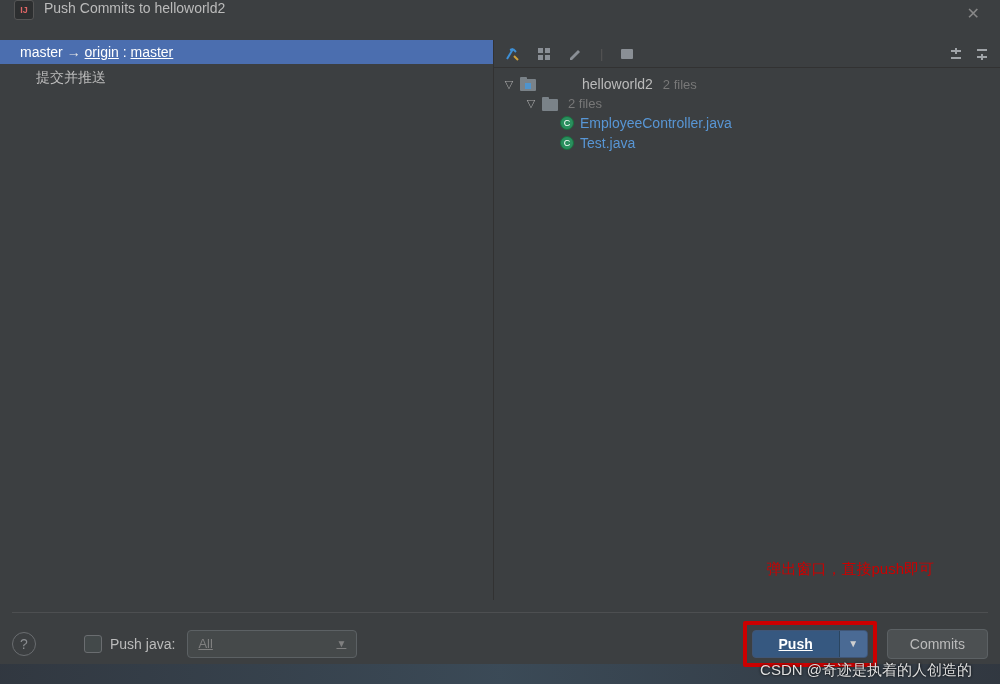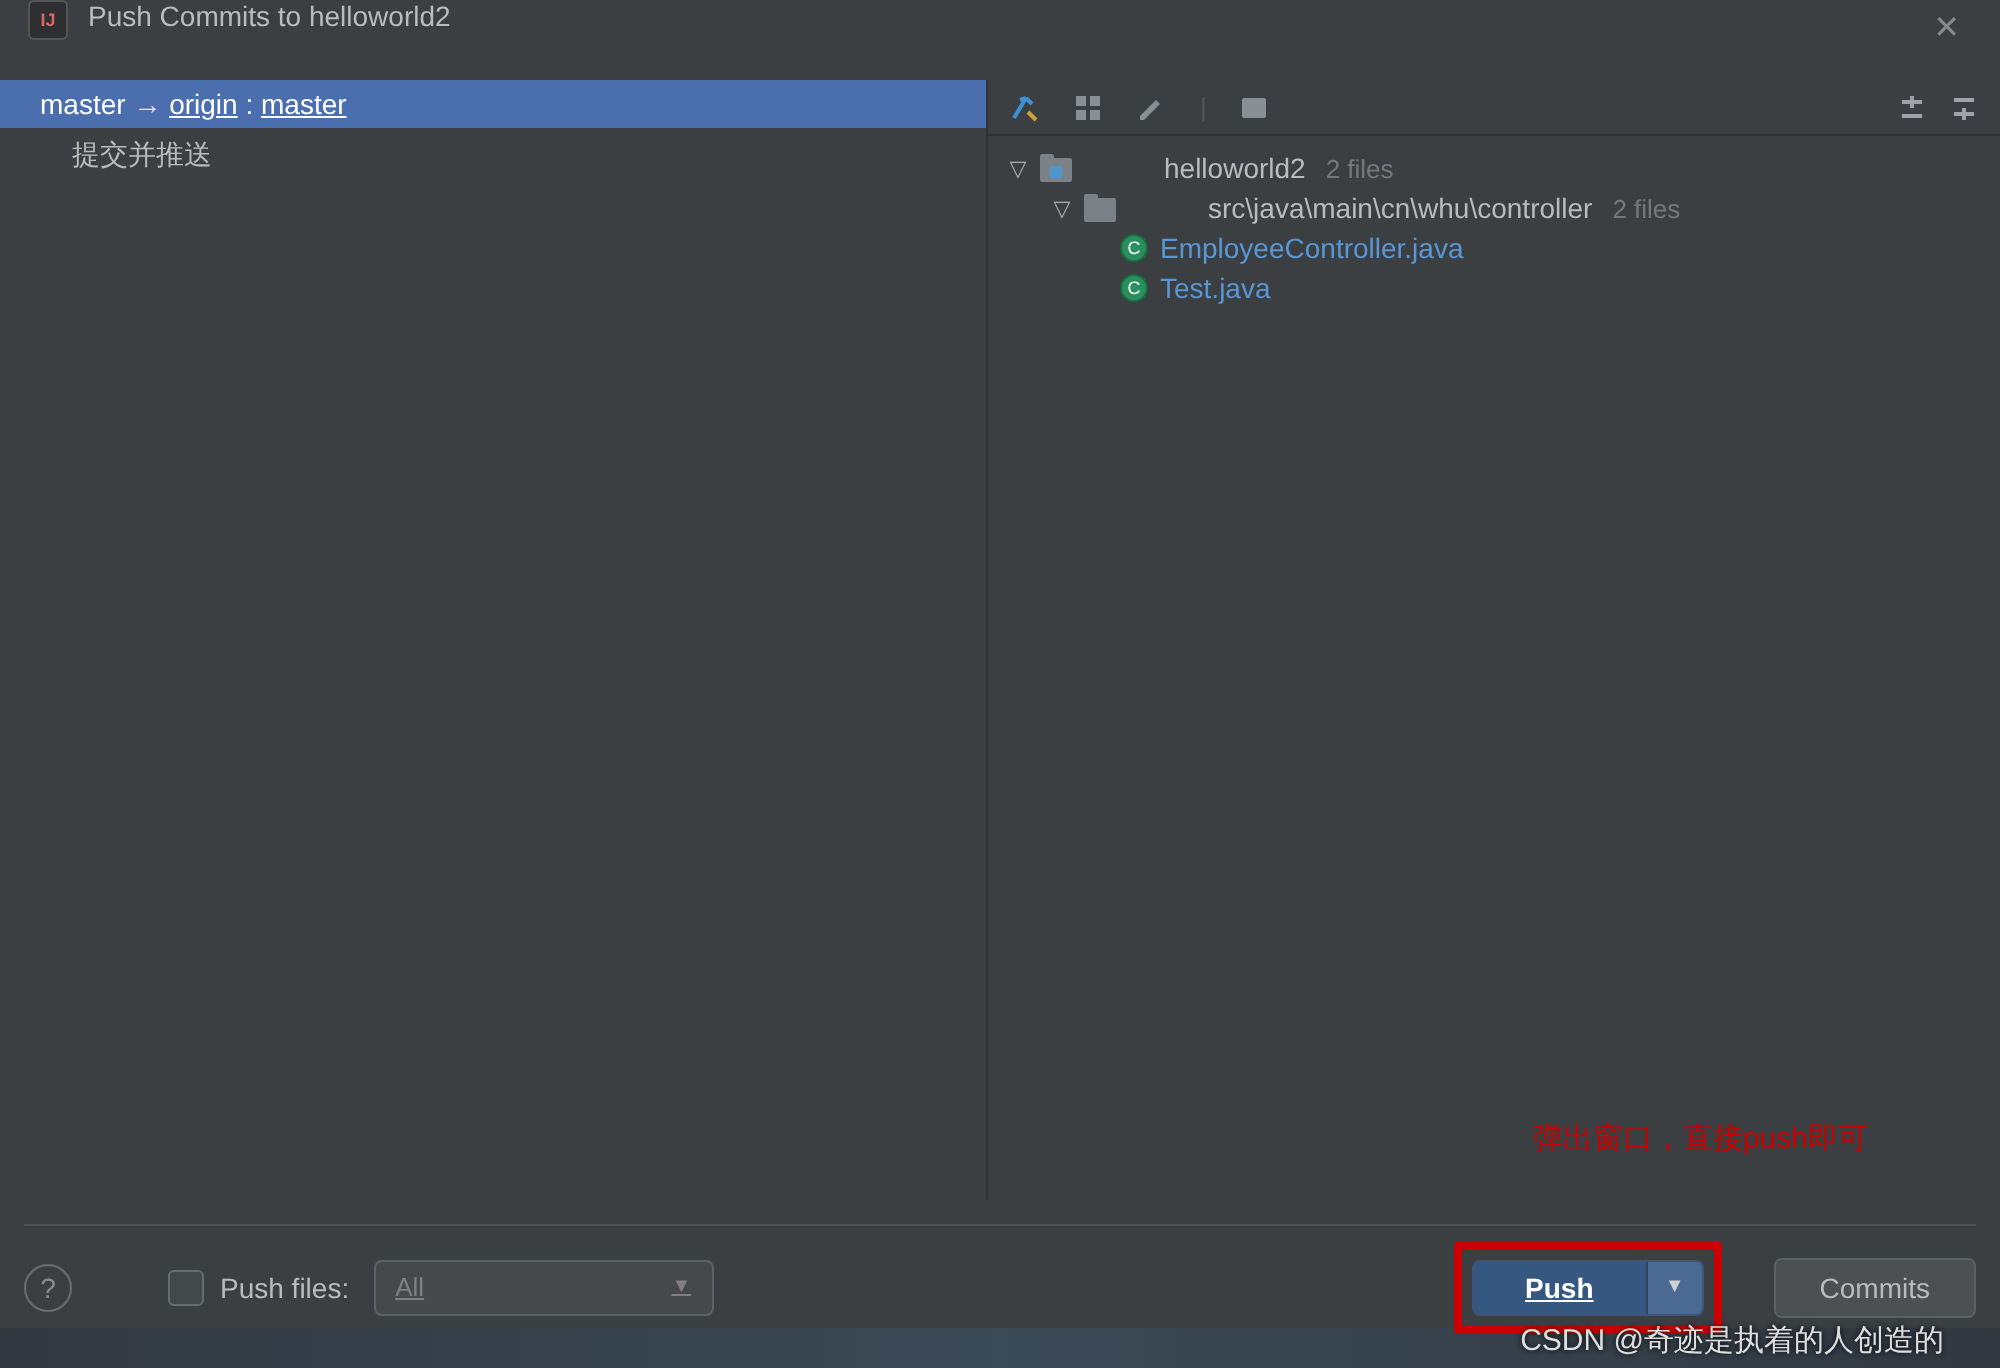--- a/index.html
+++ b/index.html
@@ -145,21 +145,21 @@
   border-radius: 4px;
   background: #45494a;
   color: #808080;
   display: flex; align-items: center;
   padding: 0 10px;
   font-size: 13px;
   text-decoration: underline;
 }
 .dropdown .dd-arrow { margin-left: auto; color: #808080; font-size: 10px; }
 
-.right-buttons { margin-left: auto; display: flex; align-items: center; gap: 26px; }
+.right-buttons { margin-left: auto; display: flex; align-items: center; gap: 10px; }
 .highlight-box {
   border: 4px solid #cc0000;
   padding: 5px;
   border-radius: 2px;
 }
 .push-btn {
   display: flex;
   border: 1px solid #405575;
   border-radius: 4px;
   overflow: hidden;
@@ -281,41 +281,40 @@
           </svg>
         <span class="node-label">helloworld2</span>
         <span class="node-count">2 files</span>
       </div>
       <div class="tree-row" style="padding-left:28px">
         <span class="chevron">▽</span>
         <svg class="folder-icon" viewBox="0 0 16 14">
             <rect x="0" y="2" width="16" height="12" fill="#7a8288" rx="1"></rect>
             <rect x="0" y="0" width="7" height="4" fill="#7a8288" rx="1"></rect>
           </svg>
-        <span class="node-label">src\java\main\cn\whu\controller</span>
         <span class="node-count">2 files</span>
       </div>
       <div class="tree-row" style="padding-left:62px">
         <span class="file-icon">C</span>
         <span class="file-label">EmployeeController.java</span>
       </div>
       <div class="tree-row" style="padding-left:62px">
         <span class="file-icon">C</span>
         <span class="file-label">Test.java</span>
       </div>
     </div>
   </div>
 </div>
 
 <div class="annotation">弹出窗口，直接push即可</div>
 
 <div class="bottom-bar">
   <div class="help-btn">?</div>
   <div class="checkbox"></div>
-  <span class="checkbox-label">Push files:</span>
+  <span class="checkbox-label">Push java:</span>
   <div class="dropdown">
     <span>All</span>
     <span class="dd-arrow">▼</span>
   </div>
 
   <div class="right-buttons">
     <div class="highlight-box">
       <div class="push-btn">
         <div class="push-main">Push</div>
         <div class="push-drop">▼</div>

